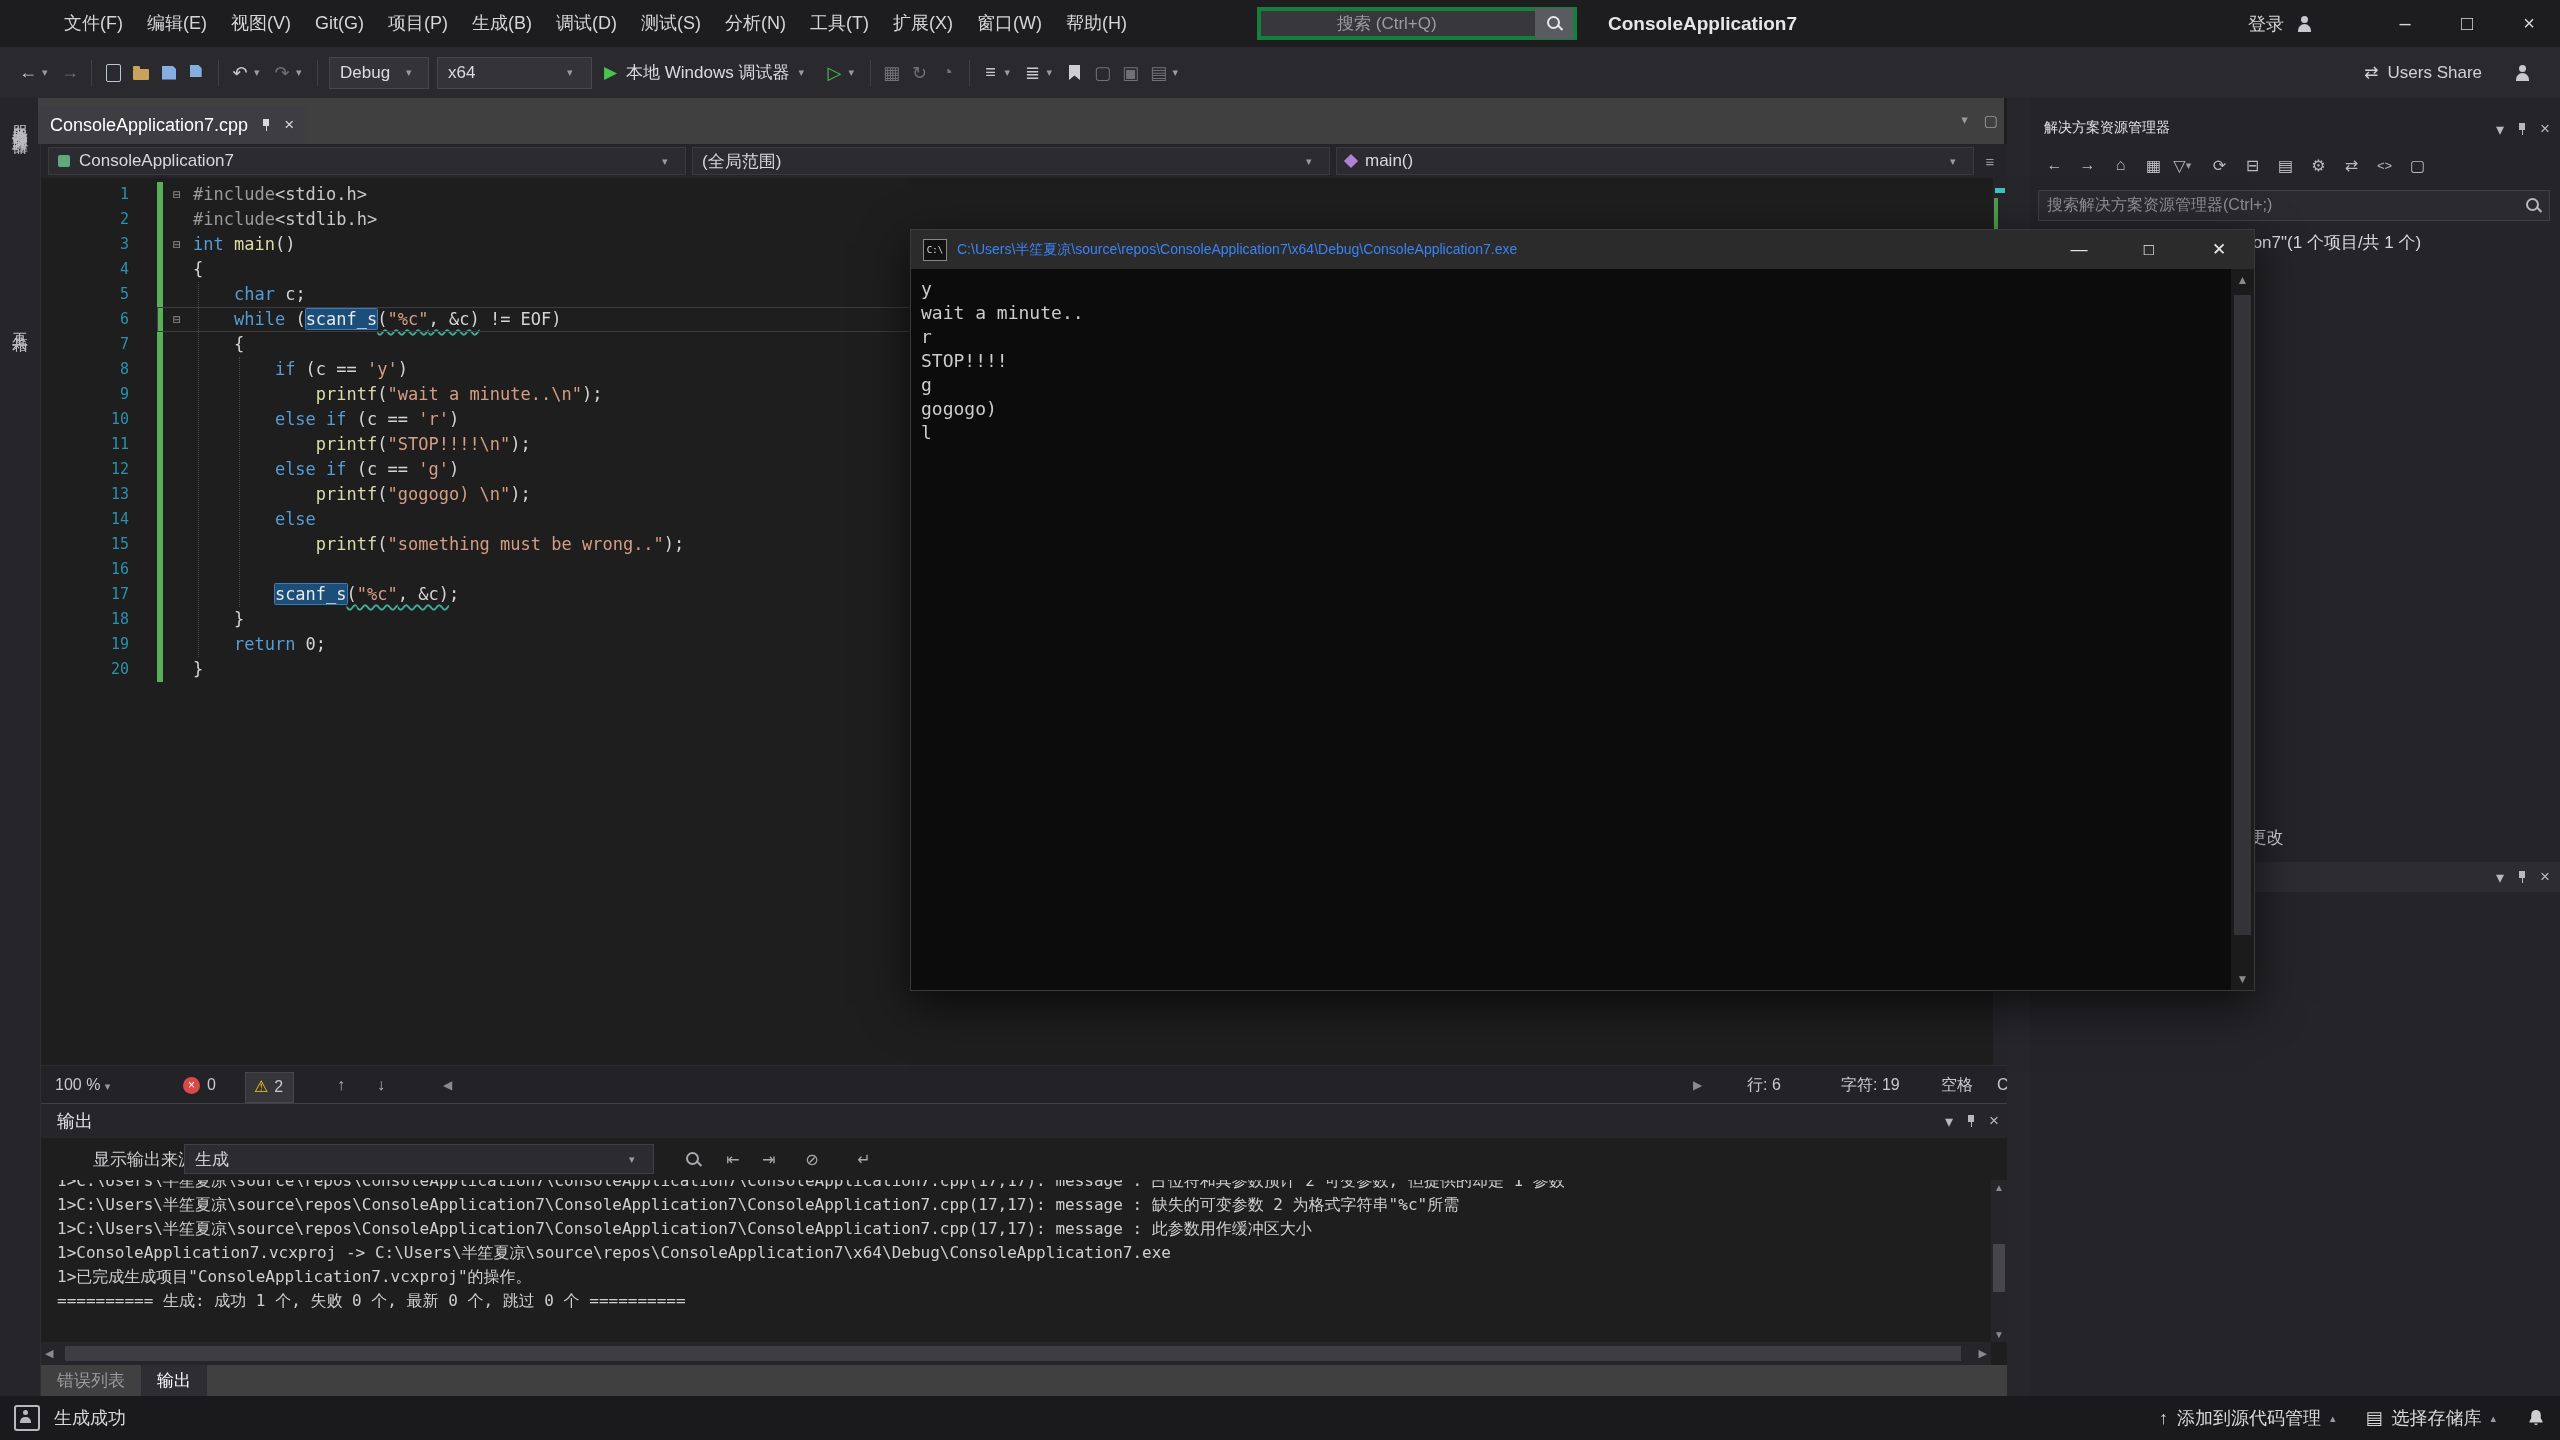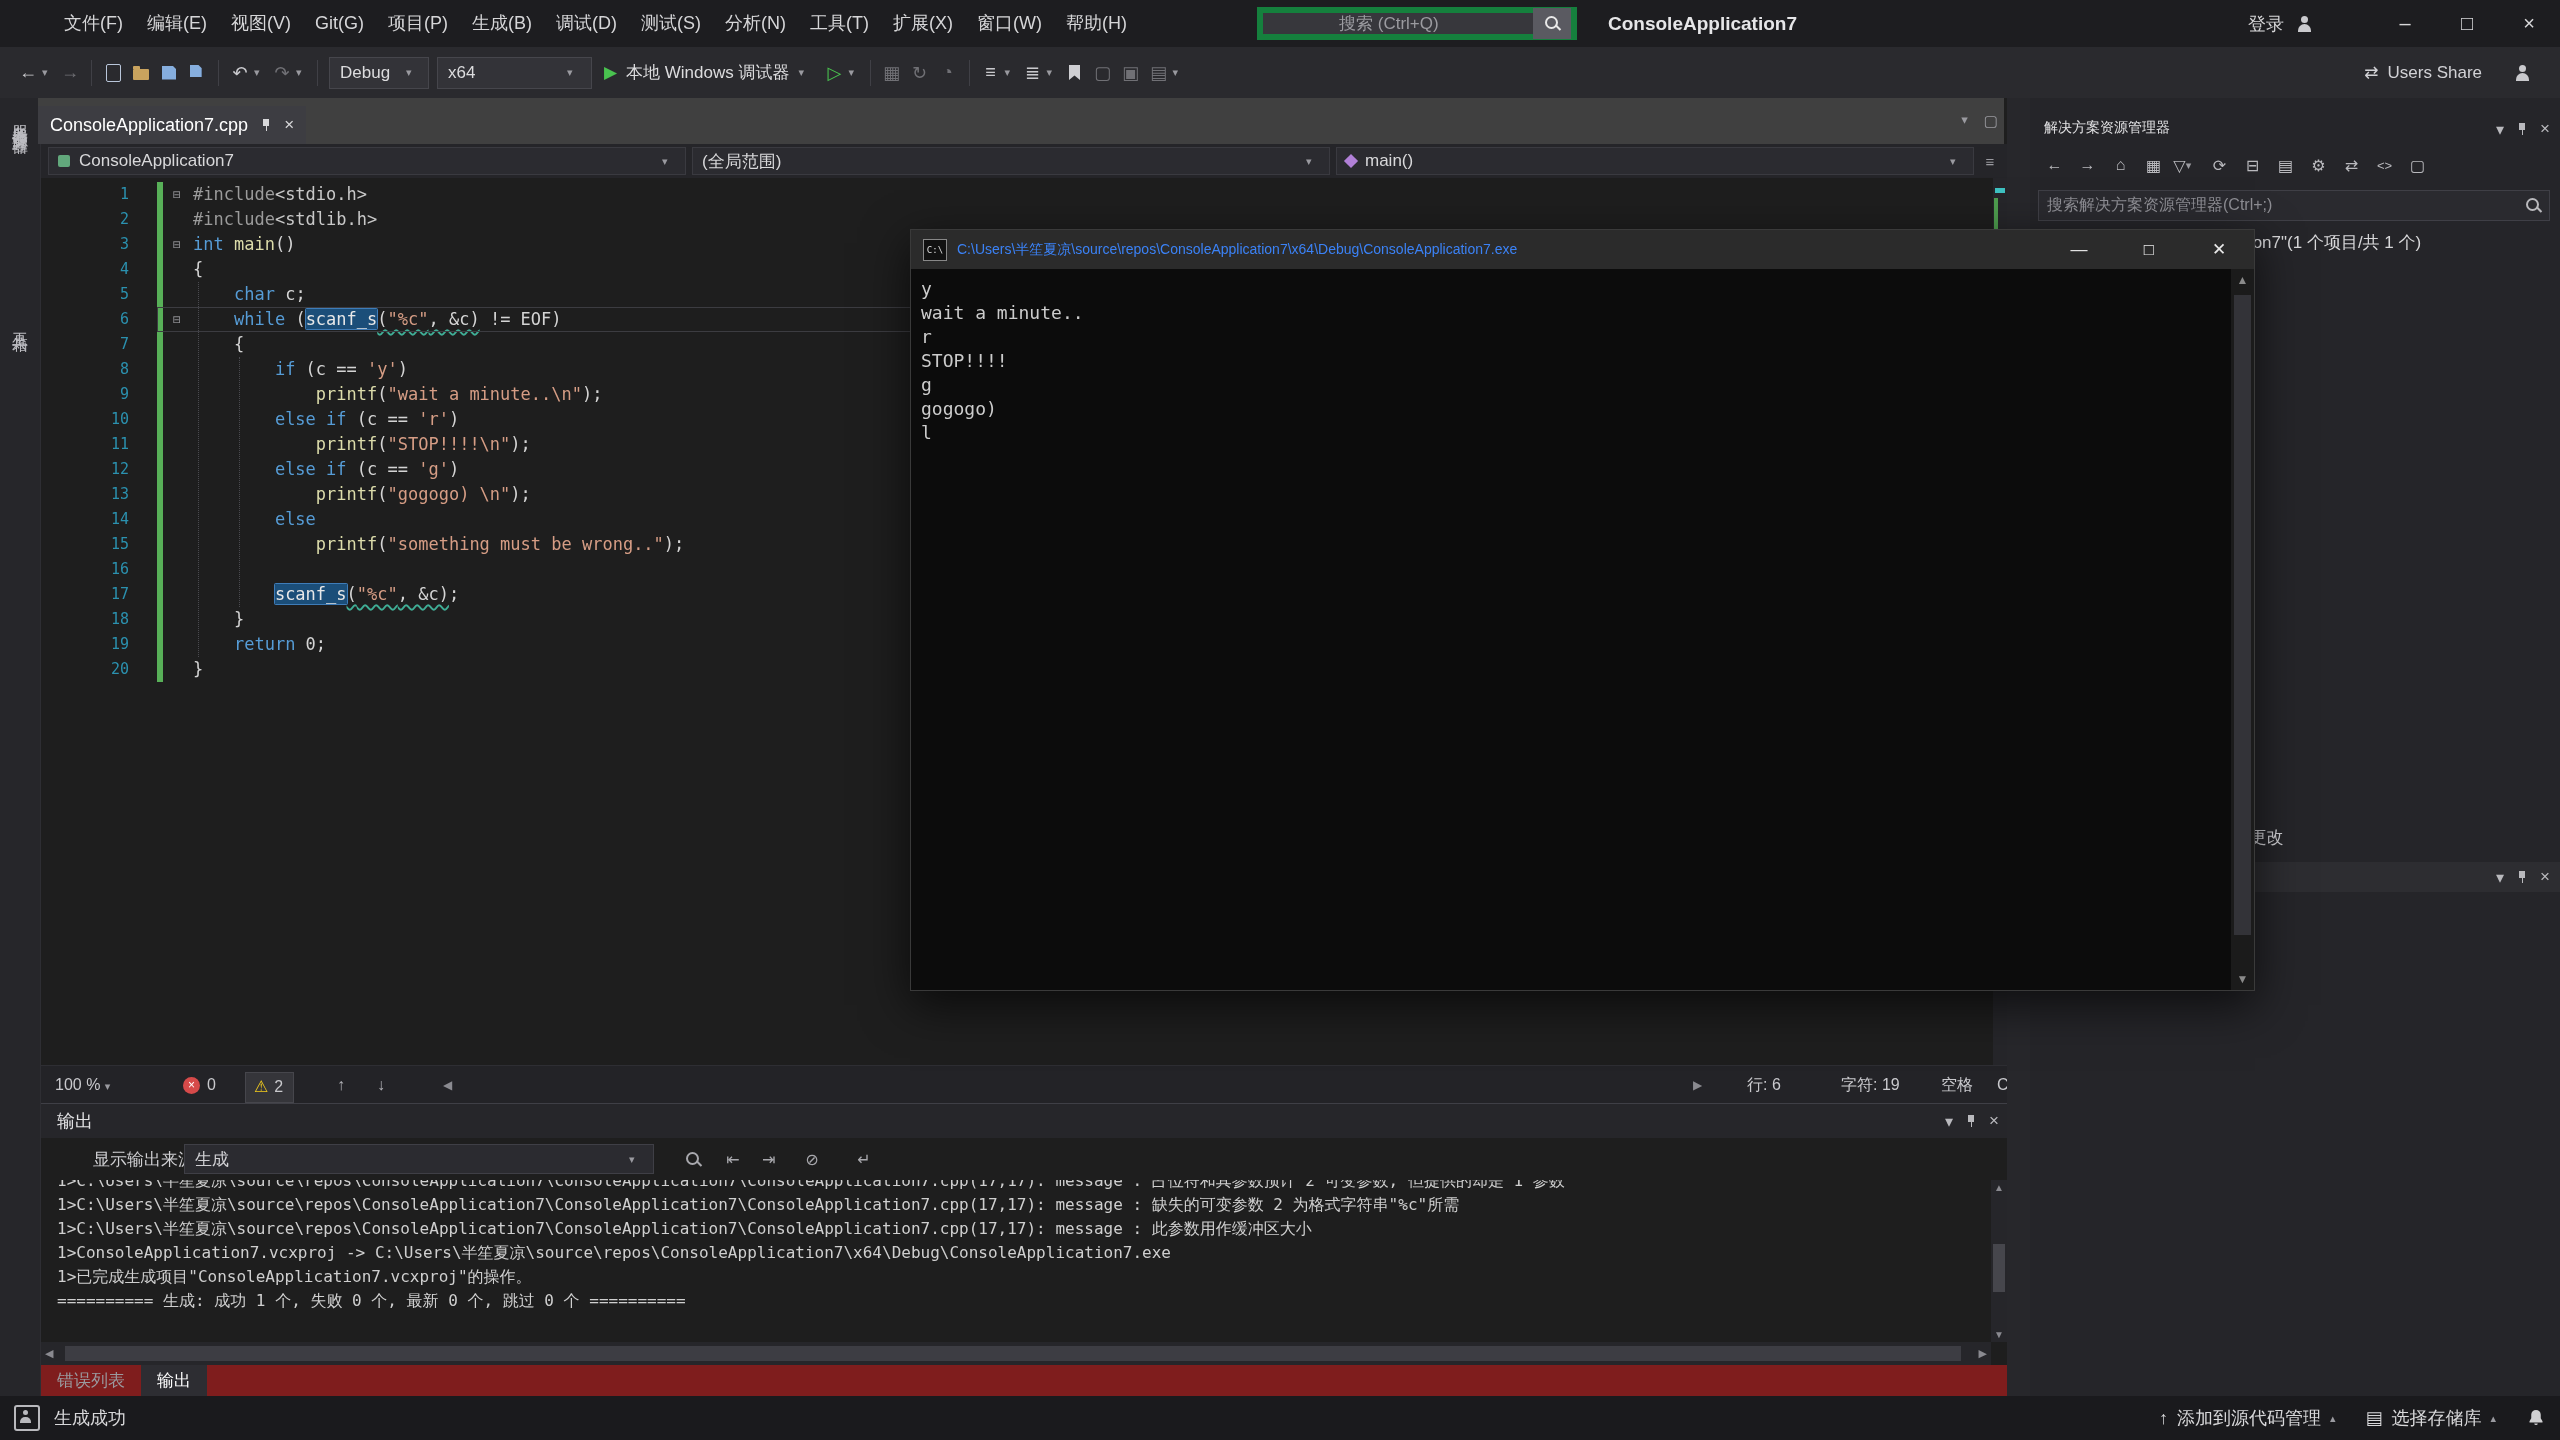--- a/index.html
+++ b/index.html
@@ -2,21 +2,21 @@
 <html><head>
 <meta charset="utf-8">
 <style>
   html,body{margin:0;padding:0}
   body{width:2560px;height:1440px;position:relative;overflow:hidden;background:#1e1e1e;
        font-family:"Liberation Sans","DejaVu Sans",sans-serif;color:#cccccc;-webkit-font-smoothing:antialiased}
   
   #titlebar{position:absolute;left:0;top:0;width:2560px;height:47px;background:#1d1d20;display:flex;align-items:center}
   #menubar{display:flex;align-items:center;padding-left:52px;height:47px}
   .menu-item{padding:0 12px;font-size:18px;color:#d6d6d8;line-height:47px;white-space:nowrap;cursor:default}
-  #vs-search{position:absolute;left:1257px;top:7px;width:320px;height:33px;background:#37373c;border:6px solid #15803d;
+  #vs-search{position:absolute;left:1257px;top:7px;width:320px;height:33px;background:#37373c;border:4px solid #15803d;
              display:flex;align-items:center;box-sizing:border-box}
   #vs-search .ph{flex:1;padding-left:76px;font-size:17px;color:#9b9ba0;white-space:nowrap}
   #vs-search .sbtn{width:38px;height:31px;background:#5a5a61;display:flex;align-items:center;justify-content:center;color:#e8e8e8}
   #win-title{position:absolute;left:1608px;top:0;height:47px;line-height:47px;font-size:19px;font-weight:bold;color:#e6e6e8;white-space:nowrap}
   #signin{position:absolute;left:2248px;top:0;height:47px;display:flex;align-items:center;gap:12px;font-size:18px;color:#d6d6d8}
   #winbtns{position:absolute;right:0;top:0;height:47px;display:flex}
   .winbtn{width:62px;height:47px;display:flex;align-items:center;justify-content:center;font-size:20px;color:#d8d8da}
   
   #toolbar{position:absolute;left:0;top:47px;width:2560px;height:51px;background:#2a2a2e;display:flex;align-items:center;padding:0 14px;box-sizing:border-box}
   .tb{min-width:28px;height:34px;display:flex;align-items:center;justify-content:center;font-size:18px;color:#c9c9cd}
@@ -111,21 +111,21 @@
   #output-lines .output-line:first-child{margin-top:-11px}
   #out-vscroll{position:absolute;right:0;top:76px;width:16px;bottom:23px;background:#26262a;color:#8a8a90}
   #out-vscroll .up{position:absolute;top:2px;left:0;width:16px;text-align:center;font-size:10px}
   #out-vscroll .dn{position:absolute;bottom:2px;left:0;width:16px;text-align:center;font-size:10px}
   #out-vscroll .thumb{position:absolute;left:2px;top:64px;width:12px;height:48px;background:#46464c}
   #out-hscroll{position:absolute;left:0;bottom:0;right:16px;height:23px;background:#26262a;color:#8a8a90}
   #out-hscroll .lt{position:absolute;left:4px;top:0;line-height:23px;font-size:11px}
   #out-hscroll .rt{position:absolute;right:4px;top:0;line-height:23px;font-size:11px}
   #out-hscroll .thumb{position:absolute;left:24px;right:30px;top:4px;height:15px;background:#3d3d43}
   
-  #bottom-tabs{position:absolute;left:41px;top:1365px;width:1966px;height:31px;background:#7f1d1d;display:flex;align-items:flex-start}
+  #bottom-tabs{position:absolute;left:41px;top:1365px;width:1966px;height:31px;background:#404040;display:flex;align-items:flex-start}
   .btab{padding:0 16px;line-height:31px;font-size:17px;color:#9a9a9f}
   .btab.active{color:#ffffff;background:#2d2d32}
   
   #statusbar{position:absolute;left:0;top:1396px;width:2560px;height:44px;background:#1a1a1d;display:flex;align-items:center;
              padding:0 14px;box-sizing:border-box;font-size:18px;color:#d8d8da;gap:14px}
   #statusbar .grp{display:flex;align-items:center;gap:9px;white-space:nowrap}
   #statusbar .right{margin-left:auto;display:flex;align-items:center;gap:30px}
   .fb-ico{width:22px;height:22px;border:2px solid #b9b9bd;border-radius:3px;position:relative;display:inline-block}
   .fb-ico::before{content:"";position:absolute;left:7px;top:3px;width:5px;height:5px;border-radius:50%;background:#b9b9bd}
   .fb-ico::after{content:"";position:absolute;left:4px;top:10px;width:11px;height:6px;border-radius:5px 5px 0 0;background:#b9b9bd}

